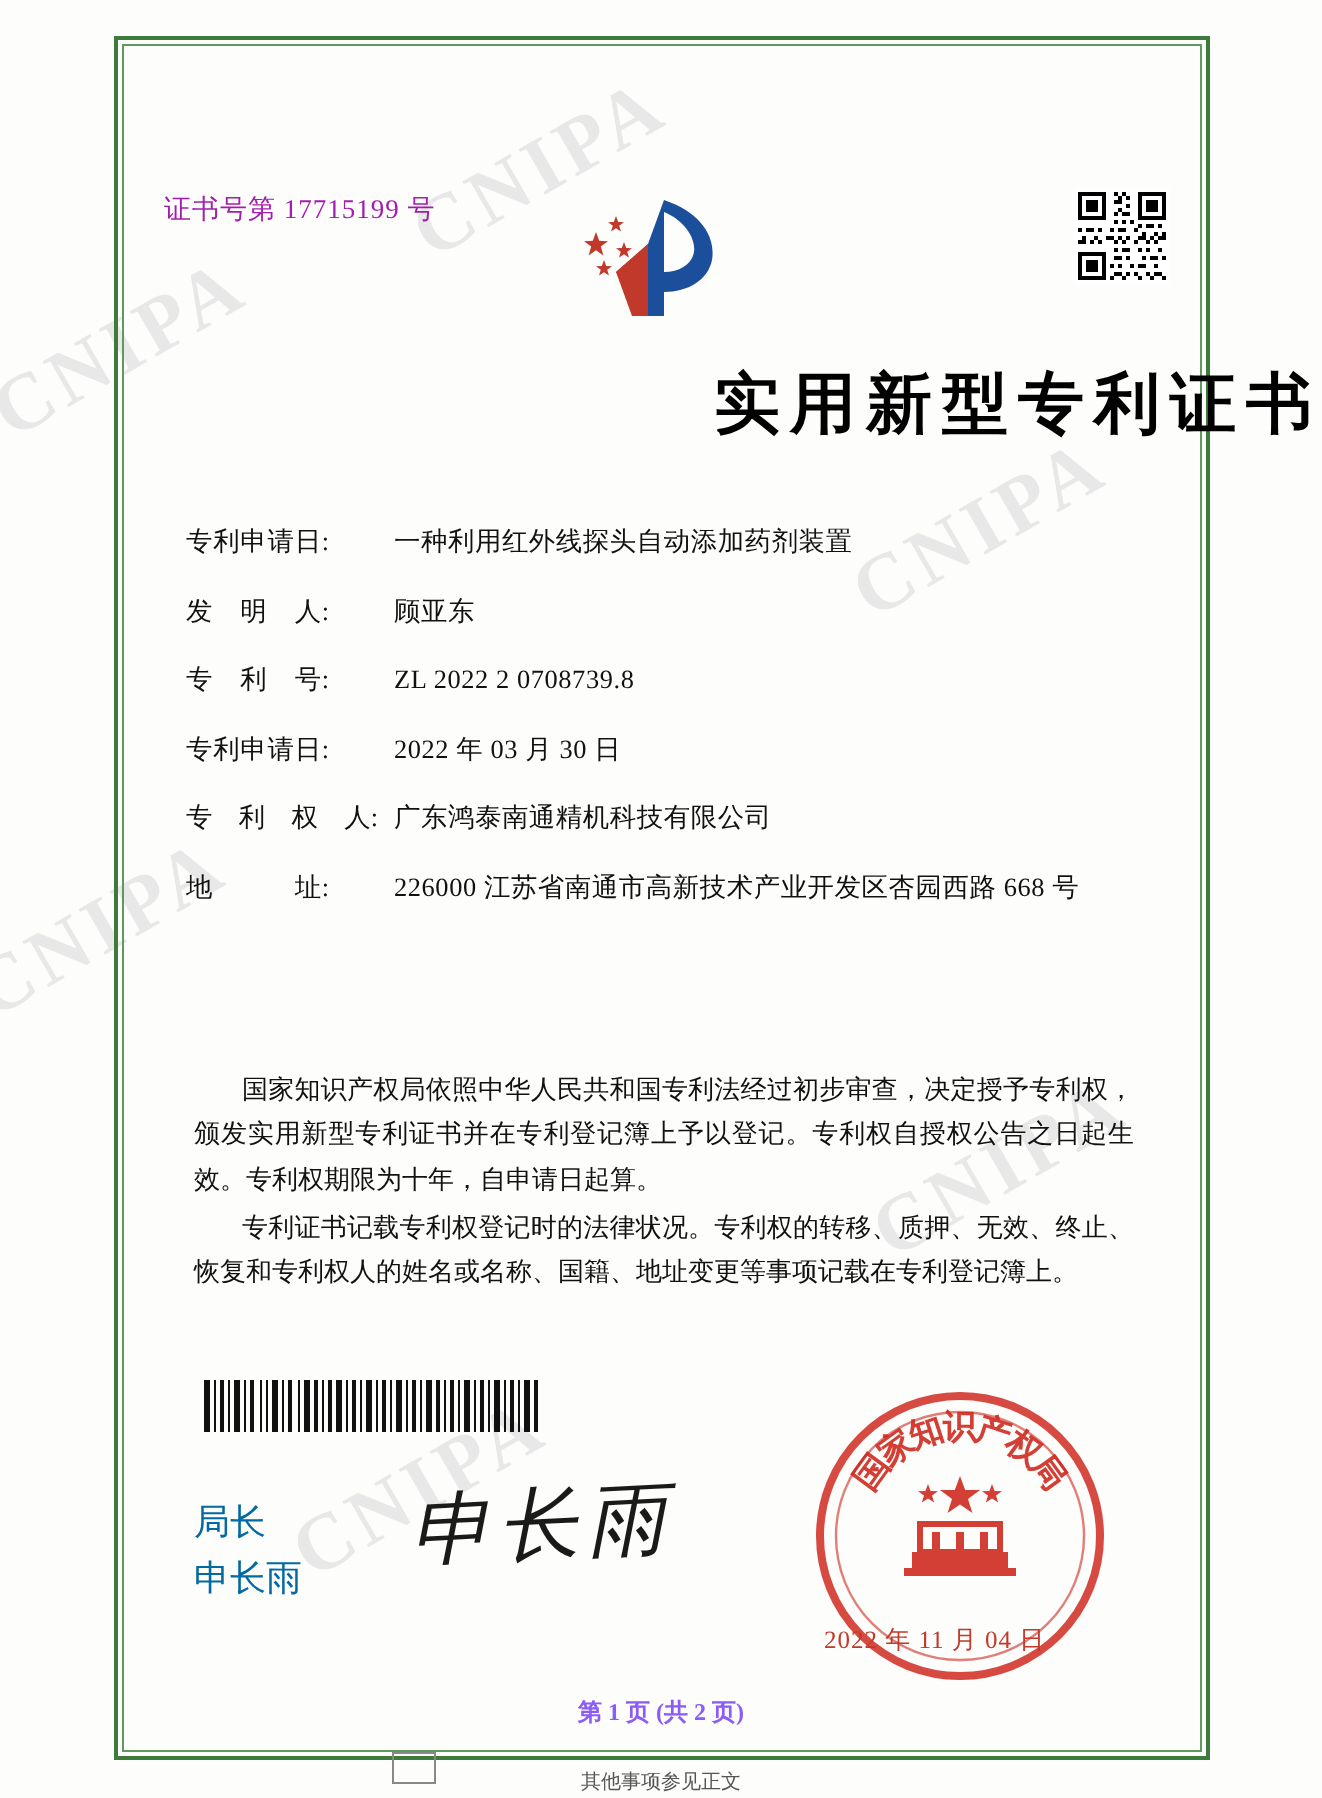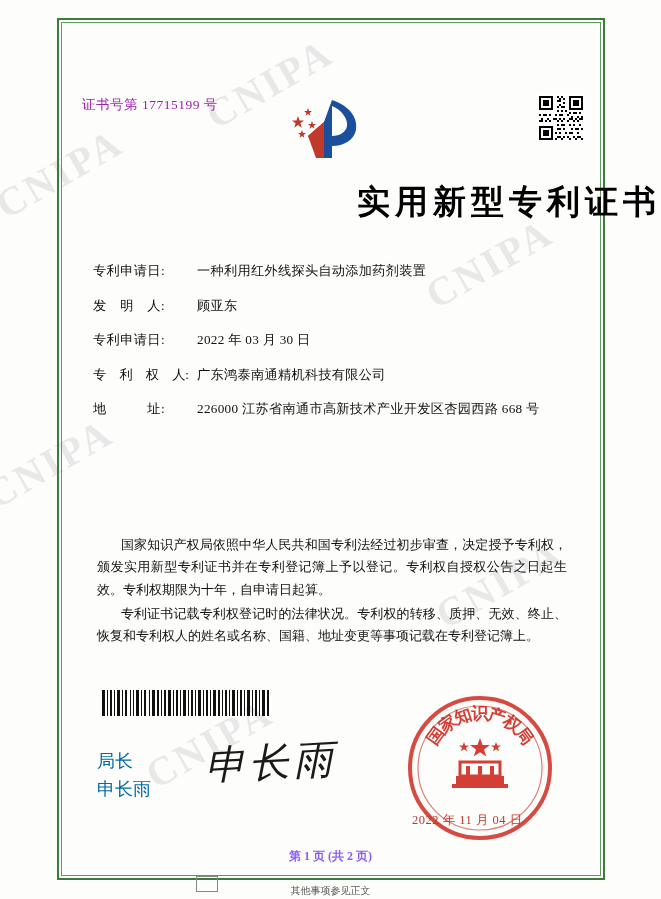--- a/index.html
+++ b/index.html
@@ -320,20 +320,23 @@
   <div class="title">实用新型专利证书</div>
 
   <div class="fields">
     <div class="field-row">
       <span class="fl">专利申请日:</span><span class="fv">一种利用红外线探头自动添加药剂装置</span>
     </div>
     <div class="field-row">
       <span class="fl">发　明　人:</span><span class="fv">顾亚东</span>
     </div>
     <div class="field-row">
+      <span class="fl">专　利　号:</span><span class="fv">ZL 2022 2 0708739.8</span>
+    </div>
+    <div class="field-row">
       <span class="fl">专利申请日:</span><span class="fv">2022 年 03 月 30 日</span>
     </div>
     <div class="field-row">
       <span class="fl sp">专　利　权　人:</span><span class="fv">广东鸿泰南通精机科技有限公司</span>
     </div>
     <div class="field-row">
       <span class="fl">地　　　址:</span><span class="fv">226000 江苏省南通市高新技术产业开发区杏园西路 668 号</span>
     </div>
   </div>
 

